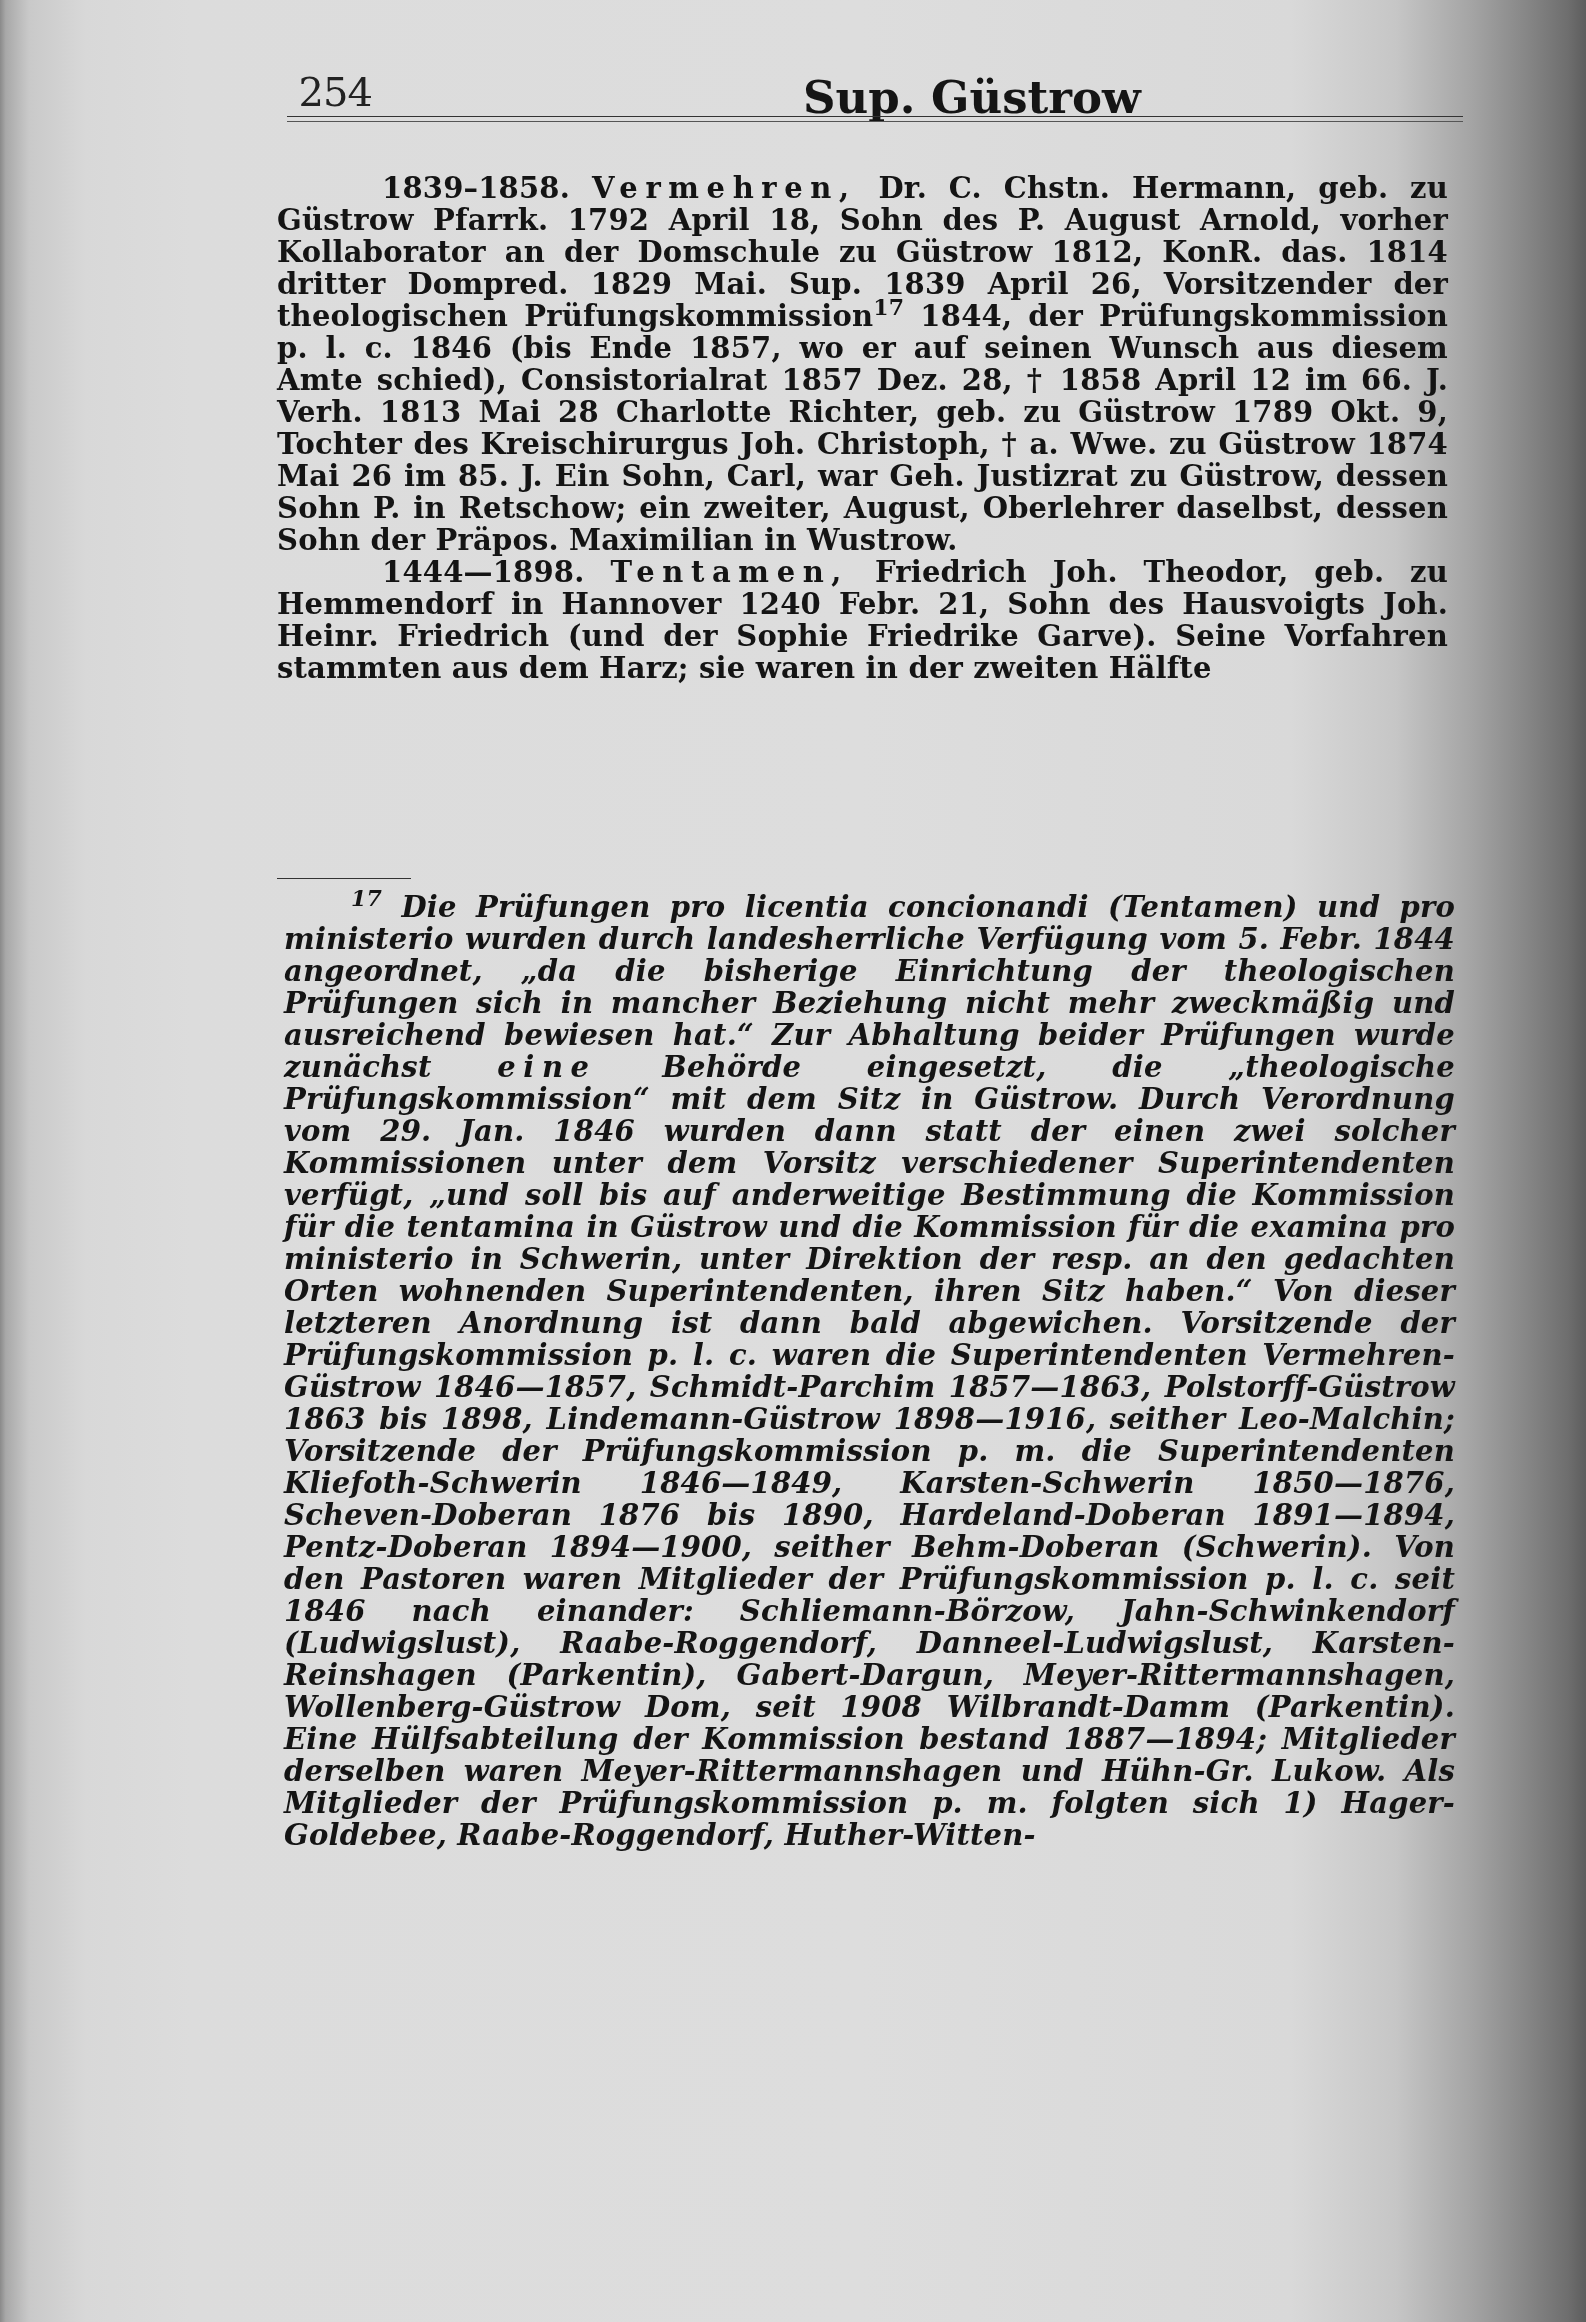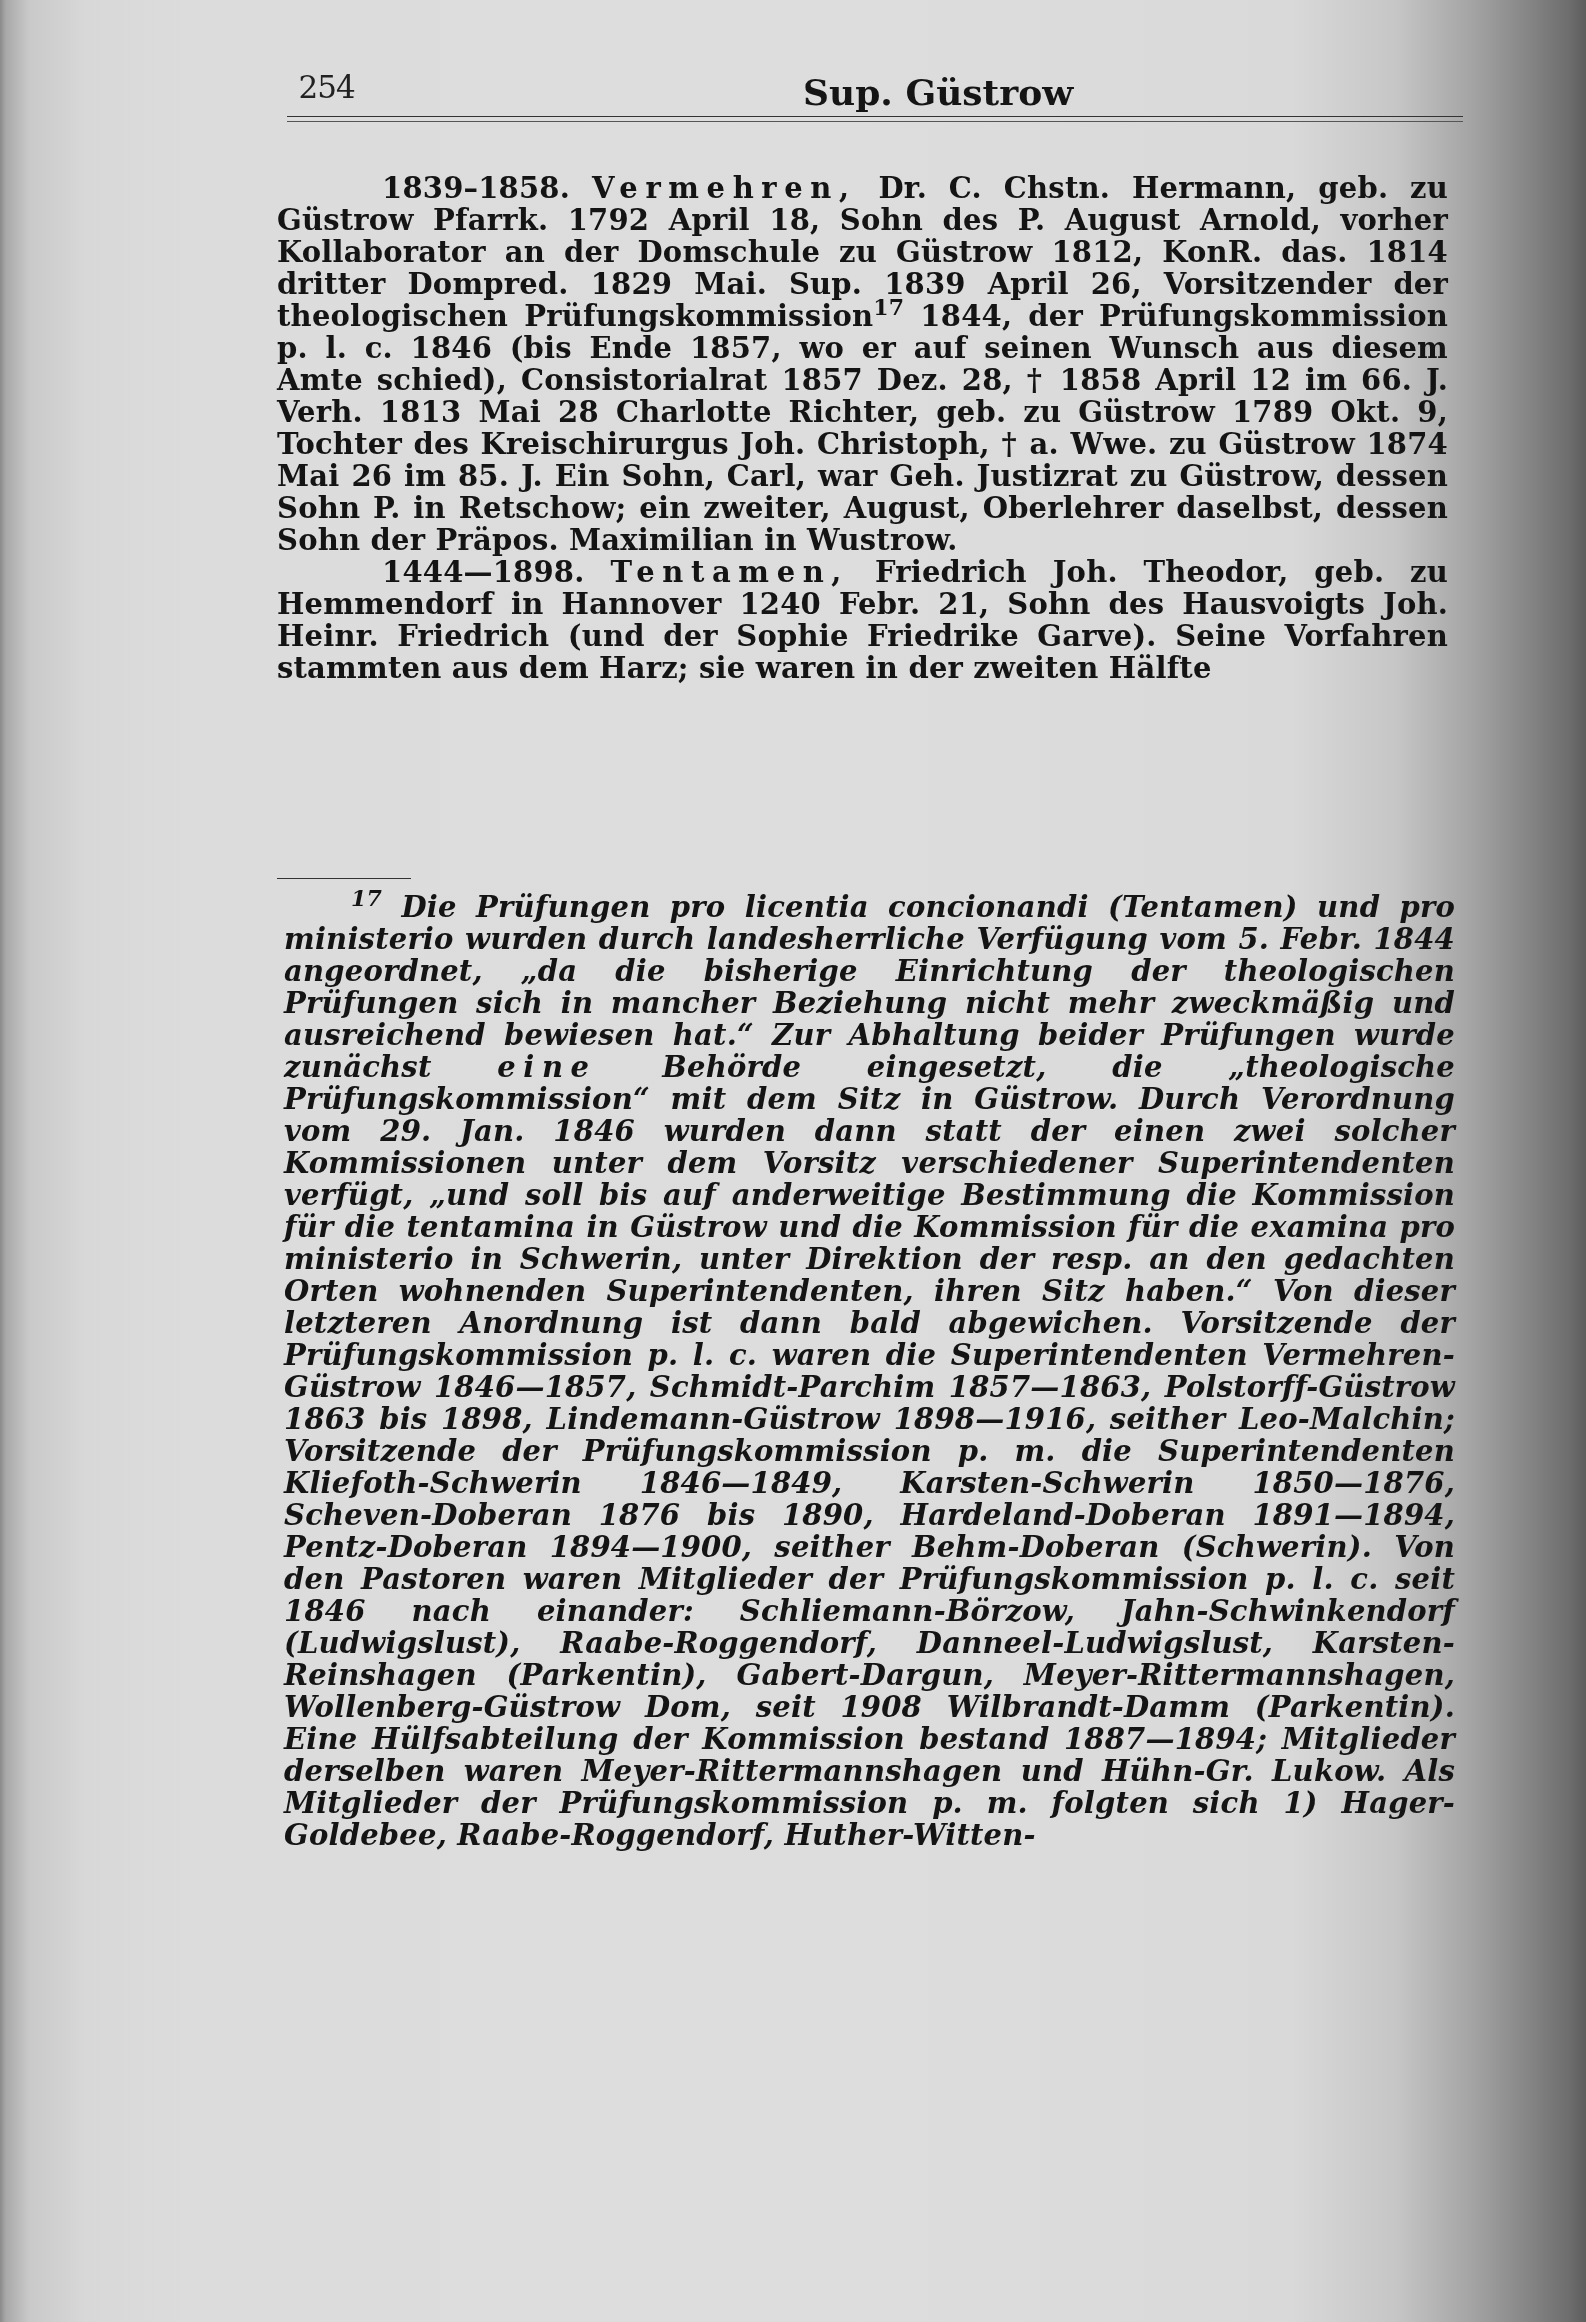--- a/index.html
+++ b/index.html
@@ -7,22 +7,22 @@
     width:1587px; height:2323px; overflow:hidden; position:relative;
     background: linear-gradient(to right,
       #8a8a8a 0px, #a8a8a8 5.7px, #c9c9c9 29px, #d8d8d8 86px, #dcdcdc 191px,
       #dddddd 860px, #d9d9d9 1290px, #c6c6c6 1396px, #a4a4a4 1472px,
       #858585 1529px, #6e6e6e 1568px, #5c5c5c 1587px);
     font-family: "DejaVu Serif", serif;
     color:#111;
   }
   .page { position:absolute; left:0; top:0; width:1587px; height:2323px; }
   .running-head { position:absolute; left:287px; top:59px; width:1195px; height:67px; }
-  .page-num { position:absolute; left:11.5px; top:9.6px; font-size:31px; color:#222; letter-spacing:-1px; }
-  .head-title { position:absolute; left:516px; top:11.5px; font-size:36px; font-weight:bold; color:#151515; }
+  .page-num { position:absolute; left:11.5px; top:9.6px; font-size:40px; color:#222; letter-spacing:-1px; }
+  .head-title { position:absolute; left:516px; top:11.5px; font-size:45px; font-weight:bold; color:#151515; }
   .head-rule { position:absolute; left:0; top:57px; width:1176px; height:0; border-top:1.9px solid #333; }
   .head-rule2 { position:absolute; left:0; top:62px; width:1176px; height:0; border-top:1px solid #555; }
 
   .body { position:absolute; left:277px; top:172px; width:1171px; }
   .para { margin:0; font-size:29px; line-height:32px; text-align:justify; font-weight:bold; color:#141414; letter-spacing:0.2px; }
   .para .indent { display:inline-block; width:105px; }
   .sp { letter-spacing:7.6px; }
   sup { font-size:22px; line-height:0; vertical-align:super; }
 
   .fn-rule { position:absolute; left:277px; top:878px; width:134px; border-top:1.9px solid #333; }

